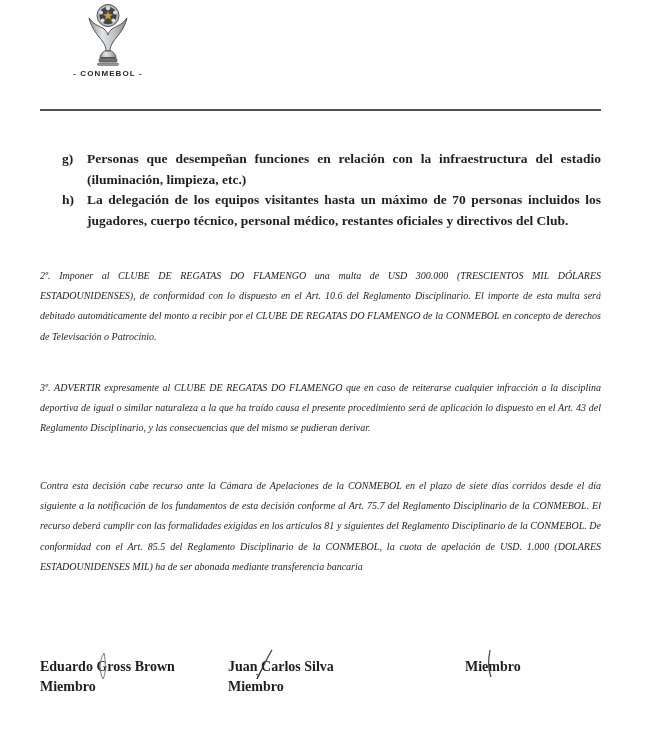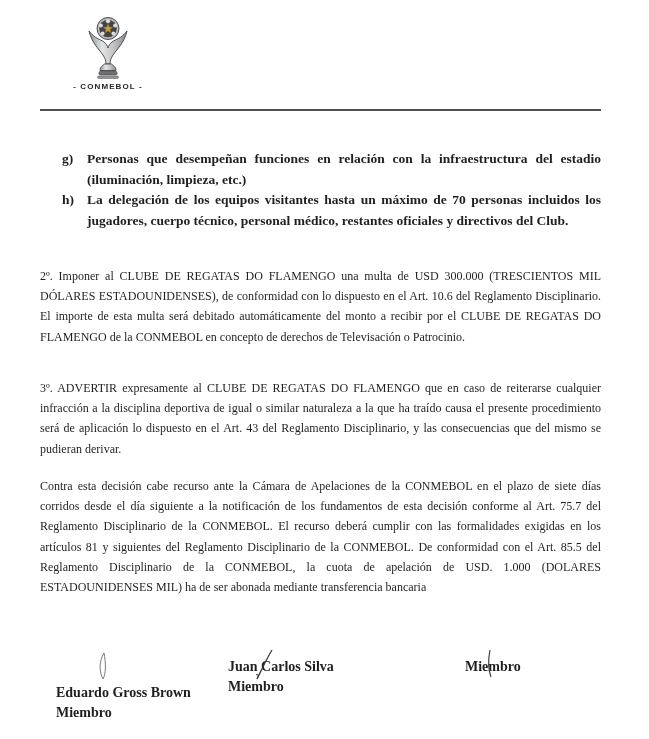--- a/index.html
+++ b/index.html
@@ -7,21 +7,21 @@
     width: 649px; height: 739px;
     background: #ffffff;
     position: relative;
     overflow: hidden;
     font-family: "Liberation Serif", serif;
     color: #1f1f1f;
   }
 
   
   #logo {
-    position: absolute; top: 16px; left: 41px;
+    position: absolute; top: 3px; left: 41px;
     width: 134px; text-align: center;
   }
   #logo svg.trophy { display: block; margin: 0 auto; }
   .logo-sub {
     font-family: "Liberation Sans", sans-serif;
     font-weight: bold; font-size: 8px; letter-spacing: 1.1px;
     color: #262626; margin-top: 2px; white-space: nowrap;
   }
   .logo-title {
     font-family: "Liberation Sans", sans-serif;
@@ -37,30 +37,30 @@
 
   
   #list { position: absolute; top: 149px; left: 62px; width: 539px; }
   .li { display: flex; font-weight: bold; font-size: 13.5px; line-height: 20.5px; }
   .li-label { flex: none; width: 25px; }
   .li-text { flex: 1; text-align: justify; }
 
   
   .para {
     position: absolute; left: 40px; width: 561px; margin: 0;
-    font-size: 12px; line-height: 20.2px; text-align: justify;
+    font-size: 10px; line-height: 20.2px; text-align: justify; font-style: italic;
   }
   #p1 { top: 266px; }
   #p2 { top: 378px; }
   #p3 { top: 476px; }
 
   
   #sigs { position: absolute; top: 657px; left: 40px; width: 561px; height: 60px; }
   .sig { position: absolute; top: 0; font-weight: bold; font-size: 14px; line-height: 19.5px; }
-  .sig-1 { left: 16px; margin-top: 26px; }
+  .sig-1 { left: 0; }
   .sig-2 { left: 188px; }
   .sig-3 { left: 425px; }
   .sig-name, .sig-role { white-space: nowrap; }
 
   .sig-mark { position: absolute; pointer-events: none; }
   #mark1 { left: 56px;  top: -6px; }
   #mark2 { left: 214px; top: -9px; }
   #mark3 { left: 443px; top: -9px; }
 </style>
 </head>

